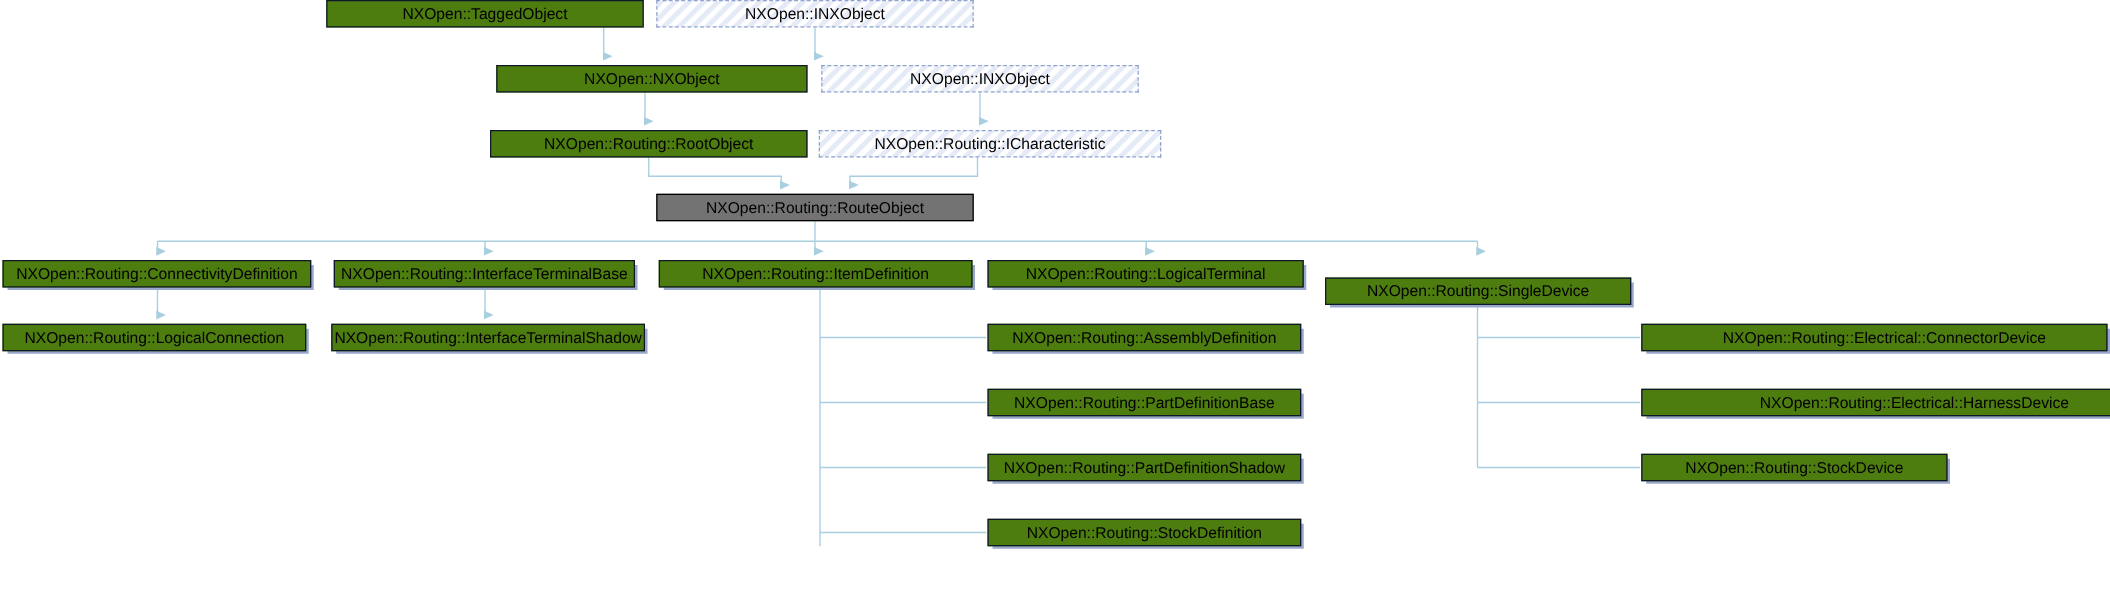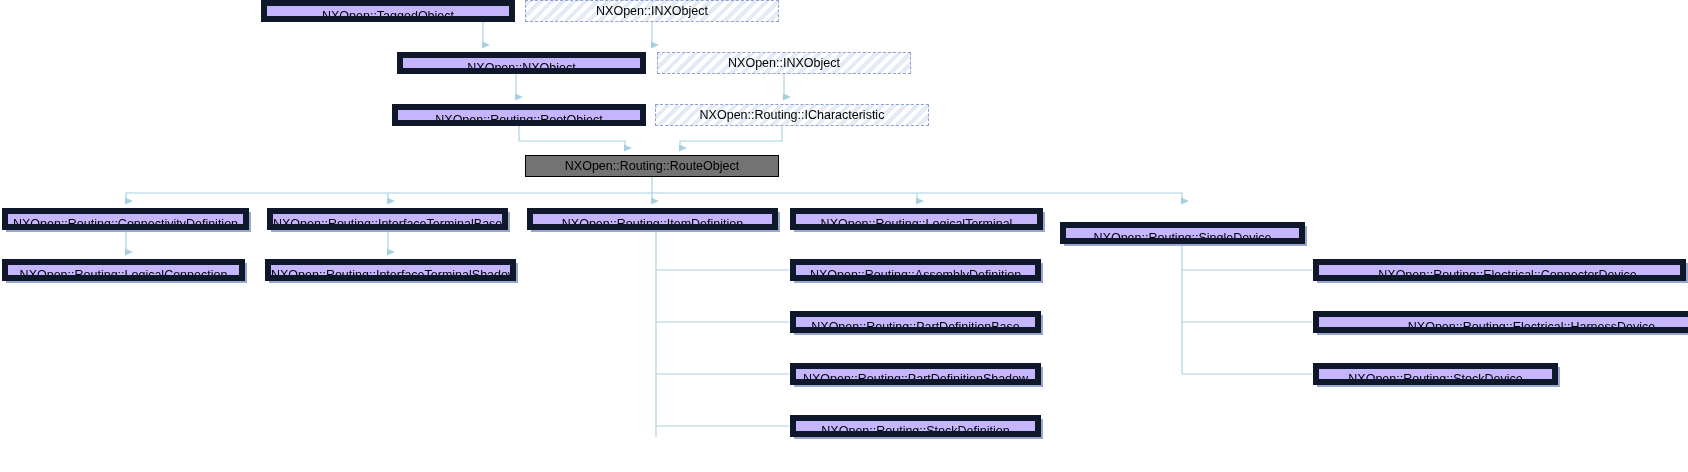--- a/index.html
+++ b/index.html
@@ -13,22 +13,22 @@
   .node{
     position:absolute;
     box-sizing:border-box;
     height:22px;
     line-height:20px;
     text-align:center;
     font-size:12.5px;
     color:#000000;
     white-space:nowrap;
     overflow:hidden;
-    background:#c4b5fd;
-    border:6px solid #0f172a;
+    background:#4d7c0f;
+    border:1px solid #0f172a;
   }
   
   .node.shadow{
     box-shadow:3px 3px 0 -1px #9aa7cd;
   }
   
   .node.current{
     background:#737373;
     border:1.5px solid #000000;
   }

